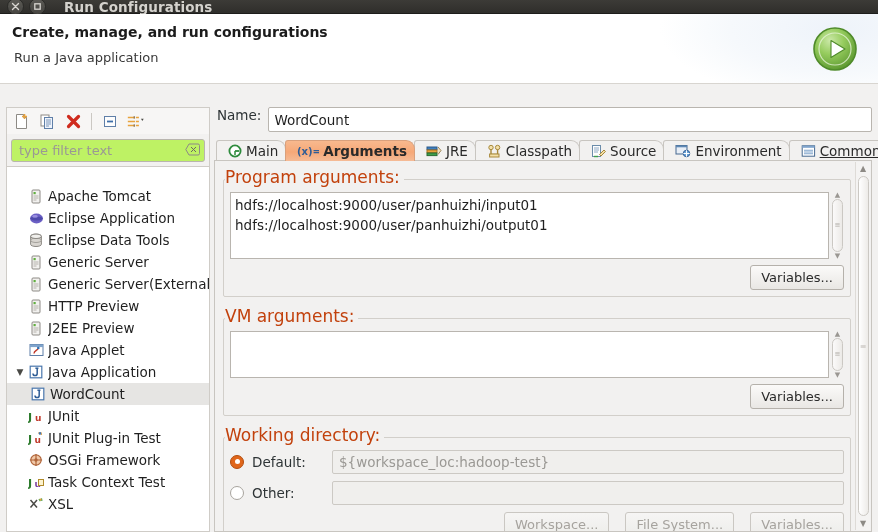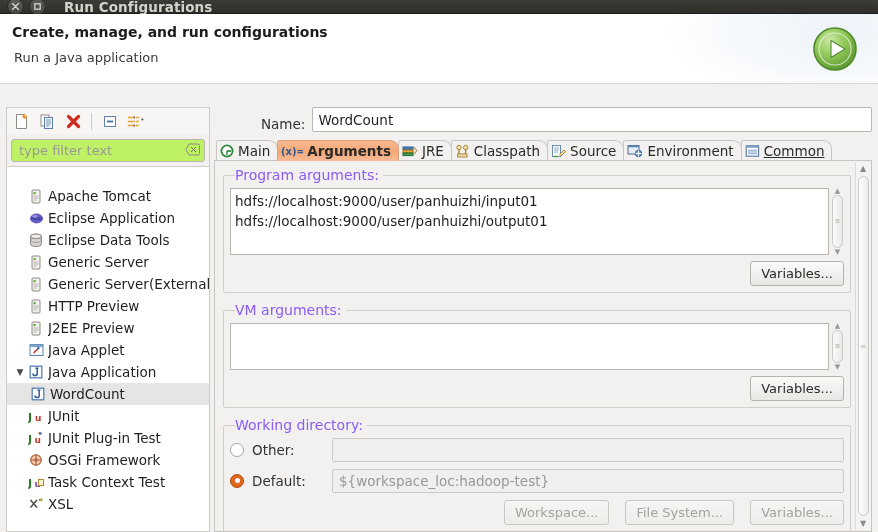--- a/index.html
+++ b/index.html
@@ -134,21 +134,21 @@
   .indent { padding-left: 22px; }
 
   
   .right {
     flex: 1;
     position: relative;
     padding: 6px 6px 0 4px;
     display: flex; flex-direction: column;
     min-width: 0;
   }
-  .name-row { display:flex; align-items:flex-end; gap:7px; margin-bottom: 7px; padding-left:3px;margin-left:44px;}
+  .name-row { display:flex; align-items:flex-start; gap:7px; margin-bottom: 7px; padding-left:3px;}
   .name-label { font-size: 13.5px; }
   .name-input {
     flex: 1;
     height: 25px;
     background: #fff;
     border: 1px solid #b9b5af;
     border-radius: 2px;
     padding: 0 5px;
     font-family: inherit; font-size: 13.5px; color:#1f1f1f;
     outline: none;
@@ -157,21 +157,21 @@
   
   .tabbar {
     display: flex; align-items: flex-end;
     height: 22px;
     position: relative;
     padding-left: 2px;
   }
   .tab {
     display:flex; align-items:center; gap:4px;
     height: 21px;
-    padding: 0 7px 0 3px;
+    padding: 0 7px 0 11px;
     font-size: 13.5px;
     color: #2a2a2a;
     background: #f2f1f0;
     border: 1px solid #c8c5c0;
     border-bottom: none;
     border-radius: 3px 9px 0 0;
     margin-right: -1px;
     white-space: nowrap;
     position: relative;
   }
@@ -194,26 +194,26 @@
     background: #f2f1f0;
     position: relative;
     overflow: hidden;
     margin-top: -1px;
   }
   .tabpanel-inner { padding: 6px 20px 0 8px; }
 
   
   .group { position: relative; margin-bottom: 9px; }
   .group-legend {
-    font-size: 14px; color:#8b5cf6;
+    font-size: 17px; color:#c2410c;
     position: relative; z-index:2;
     background: #f2f1f0;
     display:inline-block;
     padding-right: 4px;
-    margin-left: 12px;
+    margin-left: 2px;
   }
   .group-frame {
     border: 1px solid #d2cfca;
     border-radius: 2px;
     margin-top: -8px;
     padding: 12px 6px 6px 6px;
   }
   .ta-wrap { position: relative; display:flex; }
   textarea.ta {
     flex:1;
@@ -677,28 +677,28 @@
               <div class="btn-row">
                 <button class="btn">Variables...</button>
               </div>
             </div>
           </div>
 
           <div class="group">
             <div class="group-legend">Working directory:</div>
             <div class="group-frame">
               <div class="wd-row">
+                <span class="radio checked"></span>
+                <span class="wd-label">Default:</span>
+                <span class="wd-input">${workspace_loc:hadoop-test}</span>
+              </div>
+              <div class="wd-row">
                 <span class="radio"></span>
                 <span class="wd-label">Other:</span>
                 <span class="wd-input"></span>
-              </div>
-              <div class="wd-row">
-                <span class="radio checked"></span>
-                <span class="wd-label">Default:</span>
-                <span class="wd-input">${workspace_loc:hadoop-test}</span>
               </div>
               <div class="wd-btns">
                 <button class="btn disabled">Workspace...</button>
                 <button class="btn disabled">File System...</button>
                 <button class="btn disabled">Variables...</button>
               </div>
             </div>
           </div>
 
         </div>

